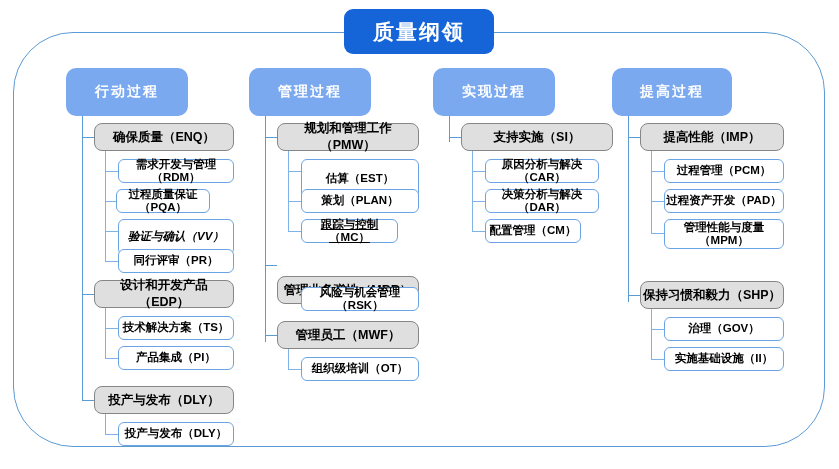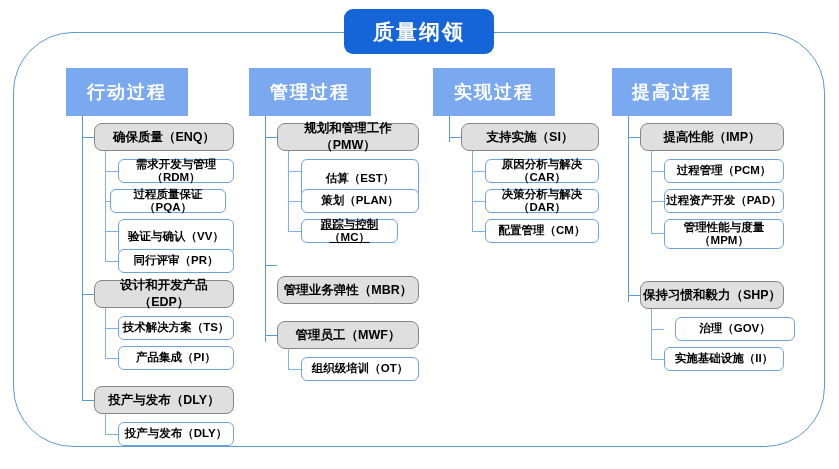--- a/index.html
+++ b/index.html
@@ -34,23 +34,23 @@
     display:flex;align-items:center;justify-content:center;
     box-sizing:border-box;
     z-index:6;
   }
 
   
   .col-head{
     position:absolute;
     height:48px;
     background:#7BA9F0;
-    border-radius:0;
+    border-radius:10px;
     color:#ffffff;
-    font-size:18px;font-weight:bold;
+    font-size:14px;font-weight:bold;
     letter-spacing:2px;
     display:flex;align-items:center;justify-content:center;
     box-sizing:border-box;
     z-index:5;
   }
 
   
   .grp{
     position:absolute;
     background:#DFDFDF;
@@ -101,22 +101,22 @@
   <div class="ln h" style="left:82px;top:294px;width:12px;"></div>
   <div class="ln h" style="left:82px;top:400px;width:12px;"></div>
 
   <div class="grp" style="left:94px;top:123px;width:140px;height:28px;">确保质量（ENQ）</div>
   <div class="ln v light" style="left:105px;top:151px;height:110px;"></div>
   <div class="ln h light" style="left:105px;top:171px;width:13px;"></div>
   <div class="ln h light" style="left:105px;top:201px;width:13px;"></div>
   <div class="ln h light" style="left:105px;top:231px;width:13px;"></div>
   <div class="ln h light" style="left:105px;top:261px;width:13px;"></div>
   <div class="leaf" style="left:118px;top:159px;width:116px;height:24px;text-align:center;">需求开发与管理（RDM）</div>
-  <div class="leaf" style="left:110px;top:189px;width:116px;height:24px;">过程质量保证（PQA）</div>
-  <div class="leaf" style="left:118px;top:219px;width:116px;height:36px;">验证与确认（VV）</div>
+  <div class="leaf" style="left:116px;top:189px;width:94px;height:24px;">过程质量保证（PQA）</div>
+  <div class="leaf" style="left:118px;top:219px;width:116px;height:36px;font-style:italic;">验证与确认（VV）</div>
   <div class="leaf" style="left:118px;top:249px;width:116px;height:24px;text-align:right;">同行评审（PR）</div>
 
   <div class="grp" style="left:94px;top:280px;width:140px;height:28px;">设计和开发产品（EDP）</div>
   <div class="ln v light" style="left:105px;top:308px;height:50px;"></div>
   <div class="ln h light" style="left:105px;top:328px;width:13px;"></div>
   <div class="ln h light" style="left:105px;top:358px;width:13px;"></div>
   <div class="leaf" style="left:118px;top:316px;width:116px;height:24px;">技术解决方案（TS）</div>
   <div class="leaf" style="left:118px;top:346px;width:116px;height:24px;">产品集成（PI）</div>
 
   <div class="grp" style="left:94px;top:386px;width:140px;height:28px;">投产与发布（DLY）</div>
@@ -135,54 +135,55 @@
   <div class="ln h light" style="left:288px;top:171px;width:13px;"></div>
   <div class="ln h light" style="left:288px;top:201px;width:13px;"></div>
   <div class="ln h light" style="left:288px;top:231px;width:13px;"></div>
   <div class="leaf" style="left:301px;top:159px;width:118px;height:39px;">估算（EST）</div>
   <div class="leaf" style="left:301px;top:189px;width:118px;height:24px;">策划（PLAN）</div>
   <div class="leaf" style="left:301px;top:219px;width:97px;height:24px;text-decoration:underline;">跟踪与控制（MC）</div>
 
   <div class="grp" style="left:277px;top:251px;width:142px;height:28px;margin-top:25px;">管理业务弹性（MBR）</div>
   <div class="ln v light" style="left:288px;top:279px;height:20px;"></div>
   <div class="ln h light" style="left:288px;top:299px;width:13px;"></div>
+  <div class="leaf" style="left:301px;top:287px;width:118px;height:24px;">风险与机会管理（RSK）</div>
 
   <div class="grp" style="left:277px;top:321px;width:142px;height:28px;">管理员工（MWF）</div>
   <div class="ln v light" style="left:288px;top:349px;height:20px;"></div>
   <div class="ln h light" style="left:288px;top:369px;width:13px;"></div>
   <div class="leaf" style="left:301px;top:357px;width:118px;height:24px;">组织级培训（OT）</div>
 
   <div class="col-head" style="left:433px;top:68px;width:122px;">实现过程</div>
   <div class="ln v" style="left:449px;top:116px;height:26px;"></div>
   <div class="ln h" style="left:449px;top:137px;width:12px;"></div>
 
-  <div class="grp" style="left:461px;top:123px;width:138px;height:28px;">支持实施（SI）</div>
+  <div class="grp" style="left:461px;top:123px;width:152px;height:28px;">支持实施（SI）</div>
   <div class="ln v light" style="left:472px;top:151px;height:80px;"></div>
   <div class="ln h light" style="left:472px;top:171px;width:13px;"></div>
   <div class="ln h light" style="left:472px;top:201px;width:13px;"></div>
   <div class="ln h light" style="left:472px;top:231px;width:13px;"></div>
   <div class="leaf" style="left:485px;top:159px;width:114px;height:24px;">原因分析与解决（CAR）</div>
   <div class="leaf" style="left:485px;top:189px;width:114px;height:24px;">决策分析与解决（DAR）</div>
-  <div class="leaf" style="left:485px;top:219px;width:114px;height:24px;">配置管理（CM）</div>
+  <div class="leaf" style="left:485px;top:219px;width:96px;height:24px;">配置管理（CM）</div>
 
   <div class="col-head" style="left:612px;top:68px;width:120px;">提高过程</div>
   <div class="ln v" style="left:628px;top:116px;height:186px;"></div>
   <div class="ln h" style="left:628px;top:137px;width:12px;"></div>
   <div class="ln h" style="left:628px;top:295px;width:12px;"></div>
 
   <div class="grp" style="left:640px;top:123px;width:144px;height:28px;">提高性能（IMP）</div>
   <div class="ln v light" style="left:651px;top:151px;height:82px;"></div>
   <div class="ln h light" style="left:651px;top:171px;width:13px;"></div>
   <div class="ln h light" style="left:651px;top:201px;width:13px;"></div>
   <div class="ln h light" style="left:651px;top:233px;width:13px;"></div>
   <div class="leaf" style="left:664px;top:159px;width:120px;height:24px;">过程管理（PCM）</div>
   <div class="leaf" style="left:664px;top:189px;width:120px;height:24px;">过程资产开发（PAD）</div>
   <div class="leaf" style="left:664px;top:219px;width:120px;height:30px;white-space:pre-line;">管理性能与度量
 （MPM）</div>
 
   <div class="grp" style="left:640px;top:281px;width:144px;height:28px;">保持习惯和毅力（SHP）</div>
   <div class="ln v light" style="left:651px;top:309px;height:50px;"></div>
   <div class="ln h light" style="left:651px;top:329px;width:13px;"></div>
   <div class="ln h light" style="left:651px;top:359px;width:13px;"></div>
-  <div class="leaf" style="left:664px;top:317px;width:120px;height:24px;margin-left:11px;">治理（GOV）</div>
+  <div class="leaf" style="left:664px;top:317px;width:120px;height:24px;">治理（GOV）</div>
   <div class="leaf" style="left:664px;top:347px;width:120px;height:24px;">实施基础设施（II）</div>
 
 </div>
 
 </body></html>

